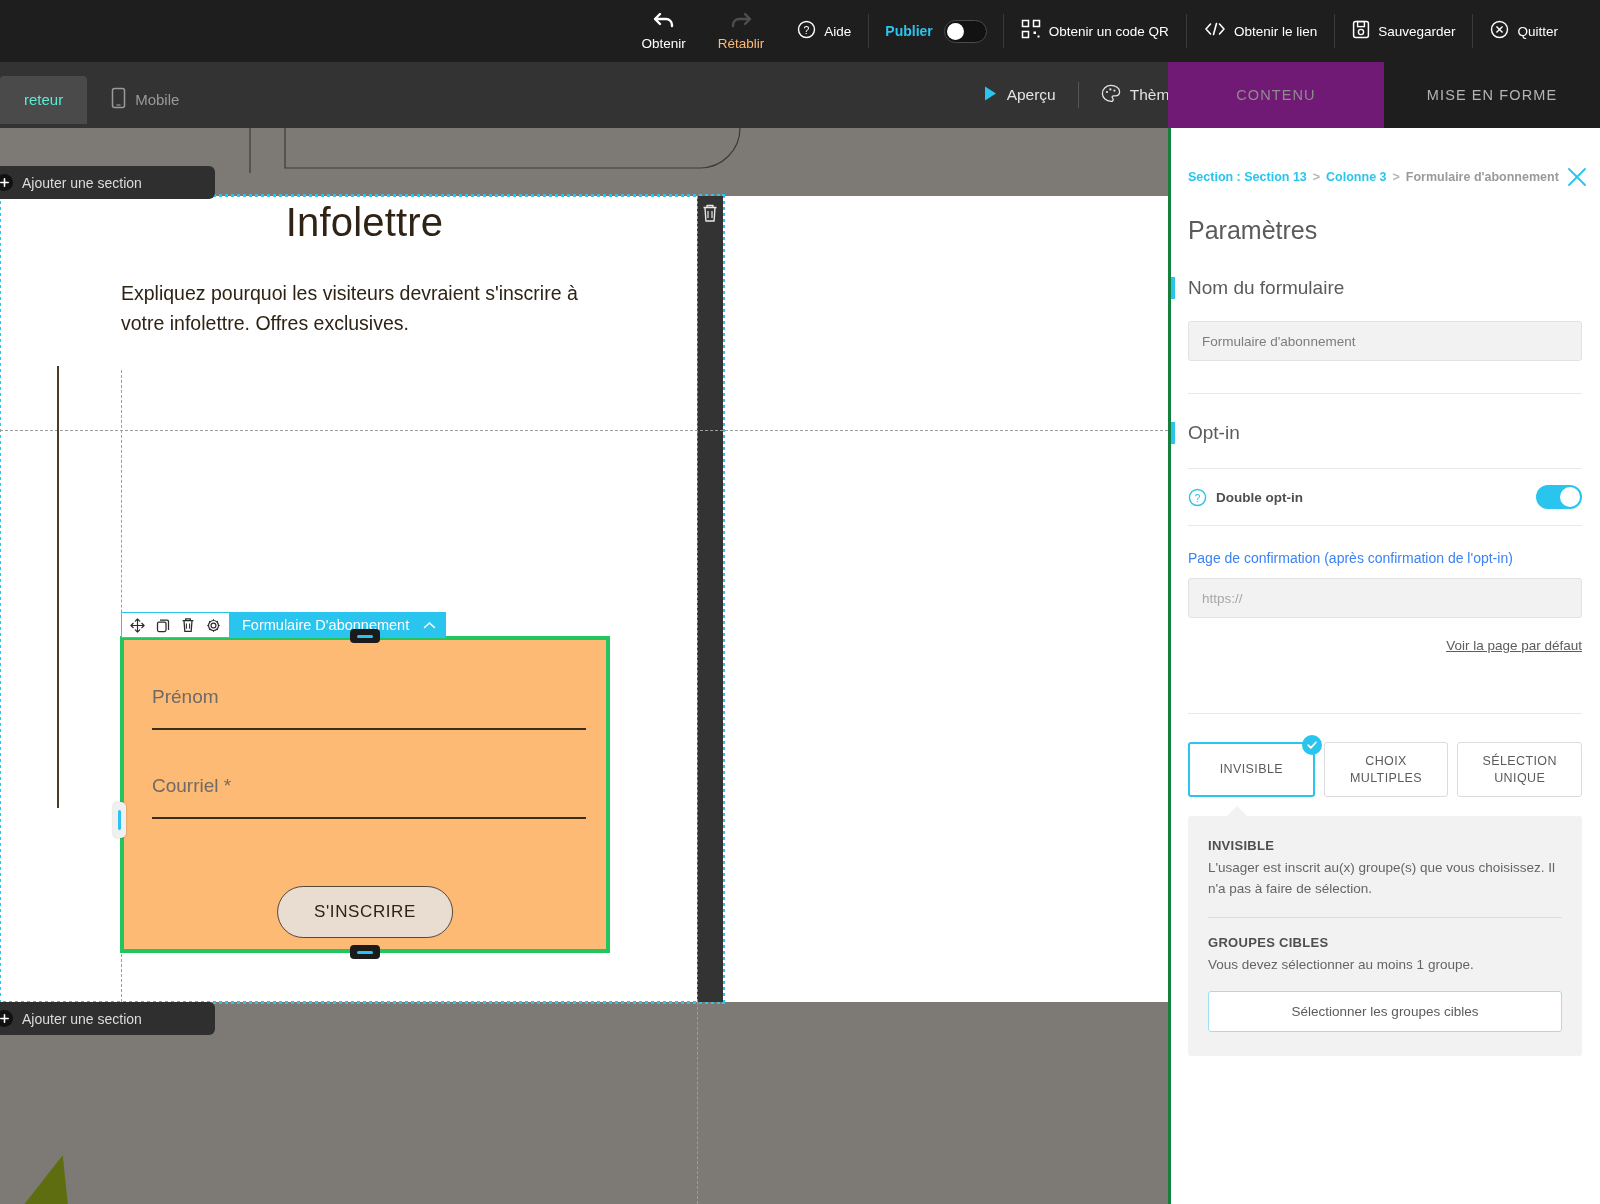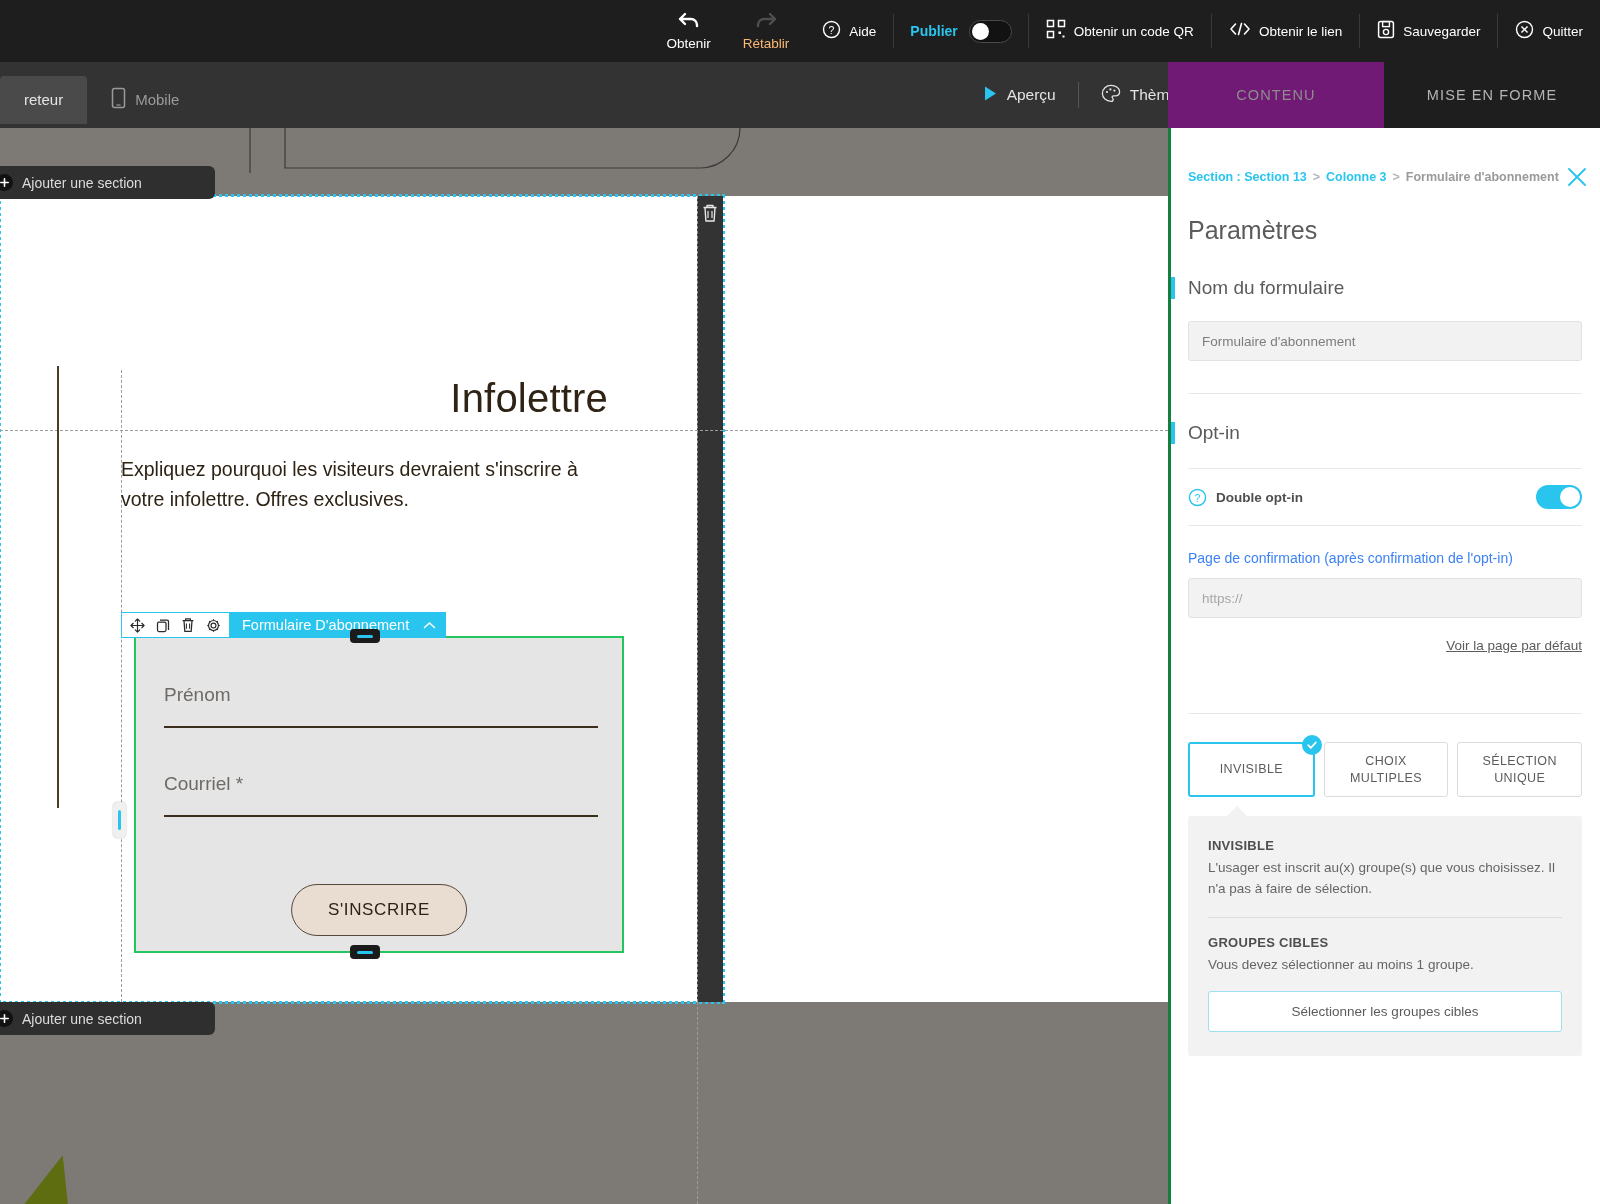--- a/index.html
+++ b/index.html
@@ -52,21 +52,21 @@
   .device-tabs {
     position: absolute; left: 0; top: 0; height: 66px;
     display: flex; align-items: center;
   }
   .device-tab {
     display: flex; align-items: center; gap: 9px;
     height: 48px; padding: 0 24px; margin-top: 9px;
     color: #9a9a9a; font-size: 15px; cursor: pointer;
     border-radius: 4px 4px 0 0;
   }
-  .device-tab.active { background: #4a4a4a; color: #e5e5e5; }
+  .device-tab.active { background: #4a4a4a; color: #5eead4; }
   .subbar-right {
     position: absolute; right: 400px; top: 0; height: 66px;
     display: flex; align-items: center; gap: 0;
   }
   .sb-item {
     display: flex; align-items: center; gap: 9px;
     padding: 0 22px; color: #e3e3e3; font-size: 15.5px; cursor: pointer;
   }
   .sb-sep { width: 1px; height: 26px; background: #565656; }
 
@@ -121,22 +121,22 @@
     border-left: 1px dashed #9d9d9d;
   }
   .brown-line {
     position: absolute; left: 57px; top: 238px; width: 2px; height: 442px;
     background: #4a3b28;
   }
 
   
   .content-col { position: absolute; left: 121px; top: 72px; width: 487px; }
   .infolettre {
-    text-align: right; font-size: 40px; color: #2e2314;
-    letter-spacing: .2px; margin-top: 176px; font-weight: 400;
+    text-align: center; font-size: 40px; color: #2e2314;
+    letter-spacing: .2px; font-weight: 400;
   }
   .blurb {
     font-size: 19.5px; color: #2e2314; line-height: 1.55;
     margin-top: 33px;
   }
 
   
   .el-toolbar {
     position: absolute; left: 121px; top: 484px;
     display: flex; align-items: stretch; height: 26px; z-index: 8;
@@ -148,22 +148,22 @@
   }
   .el-icons .ico { cursor: pointer; display: flex; }
   .el-title {
     background: #29c5ee; color: #ffffff; font-size: 14.5px;
     display: flex; align-items: center; gap: 14px;
     padding: 0 10px 0 13px; white-space: nowrap; cursor: pointer;
   }
 
   
   .form-box {
-    position: absolute; left: 134px; top: 508px; width: 490px; height: 317px;
-    border: 2px solid #22c55e; background: #e5e5e5;
+    position: absolute; left: 120px; top: 508px; width: 490px; height: 317px;
+    border: 4px solid #22c55e; background: #fdba74;
   }
   .drag-handle {
     position: absolute; left: 50%; transform: translateX(-50%);
     width: 30px; height: 14px; border-radius: 4px; background: #1b1b1b;
     display: flex; align-items: center; justify-content: center; z-index: 9;
     cursor: ns-resize;
   }
   .drag-handle .bar { width: 16px; height: 3px; background: #29c5ee; border-radius: 2px; }
   .drag-handle.top { top: 501px; }
   .drag-handle.bottom { top: 817px; }
@@ -370,21 +370,21 @@
             <rect x="1.6" y="1.6" width="14.8" height="15.8" rx="2" stroke="#ffffff" stroke-width="1.5" fill="none"></rect>
             <rect x="5.6" y="1.6" width="6.8" height="5" stroke="#ffffff" stroke-width="1.4" fill="none"></rect>
             <circle cx="9" cy="12" r="2.6" stroke="#ffffff" stroke-width="1.4" fill="none"></circle>
           </svg>
       </span>
       <span class="lbl">Sauvegarder</span>
     </div>
 
     <div class="tb-sep"></div>
 
-    <div class="tb-row" style="padding-right:17px">
+    <div class="tb-row" style="padding-right:42px">
       <span>
         <svg width="19" height="19" viewBox="0 0 20 20">
             <circle cx="10" cy="10" r="8.4" stroke="#ffffff" stroke-width="1.5" fill="none"></circle>
             <path d="M6.8 6.8 L13.2 13.2 M13.2 6.8 L6.8 13.2" stroke="#ffffff" stroke-width="1.5"></path>
           </svg>
       </span>
       <span class="lbl">Quitter</span>
     </div>
   </div>
 

